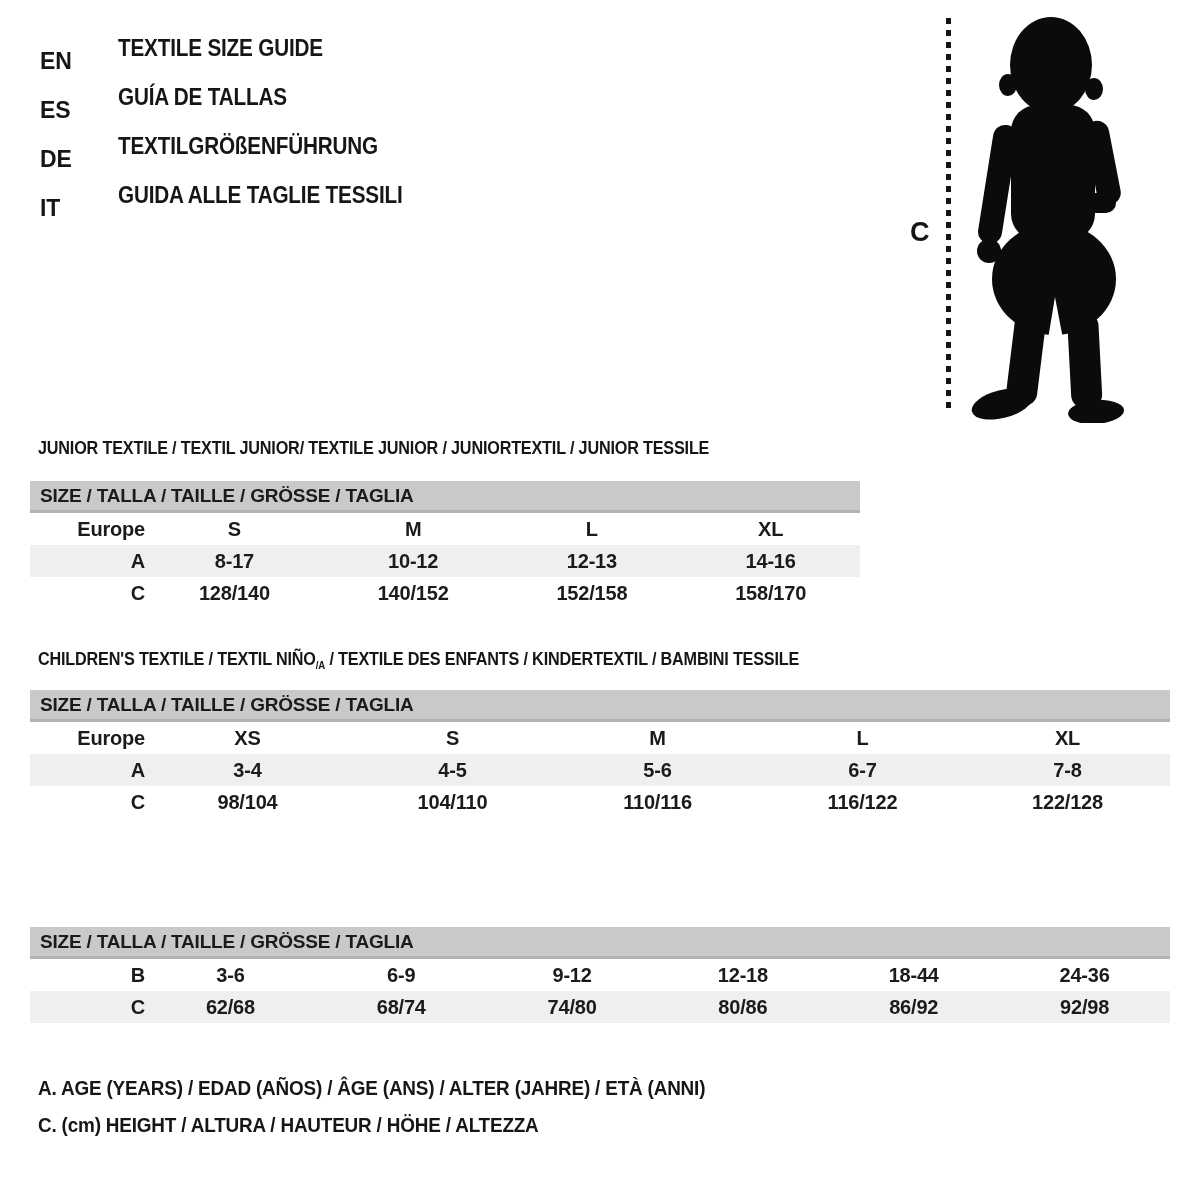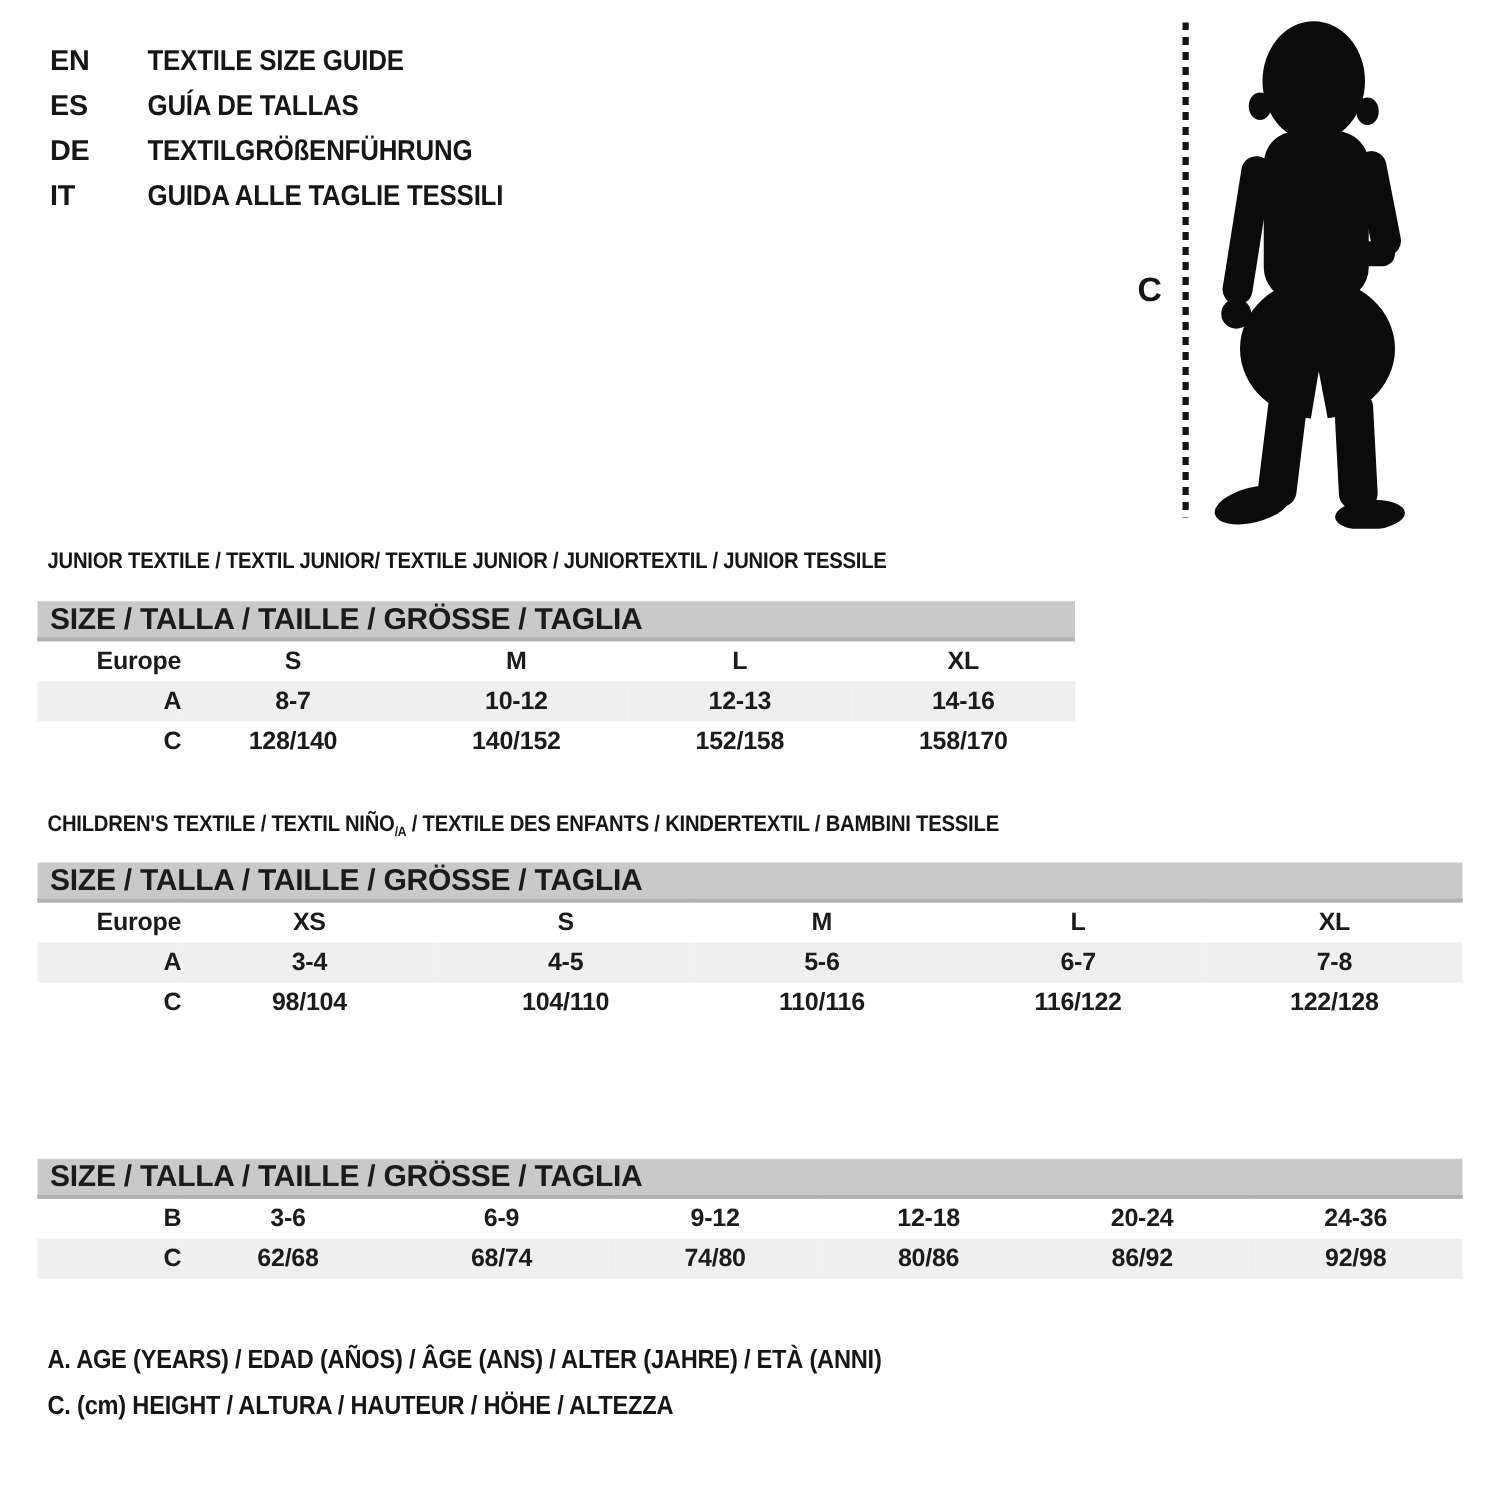--- a/index.html
+++ b/index.html
@@ -6,39 +6,39 @@
   body{
     width:1200px;height:1200px;position:relative;overflow:hidden;
     background:#ffffff;color:#161616;
     font-family:"Liberation Sans", sans-serif;
     letter-spacing:-0.2px;
   }
   .cond{display:inline-block;transform:scaleX(0.9);transform-origin:0 50%;white-space:nowrap;}
   
   .langs{position:absolute;left:40px;top:30px;font-size:23px;font-weight:700;line-height:36px;}
   .lang-row{display:flex;}
-  .lang-code{flex:0 0 78px;}
+  .lang-code{flex:0 0 78px;margin-top:13px;}
   
   .dotline{
     position:absolute;left:946px;top:18px;width:5px;height:396px;
     background:repeating-linear-gradient(to bottom,#141414 0 6px,transparent 6px 12px);
   }
   .c-label{position:absolute;left:910px;top:217px;font-size:27px;font-weight:700;}
   .baby{position:absolute;left:958px;top:13px;}
   
   .sec-title{position:absolute;left:38px;font-size:18px;font-weight:700;white-space:nowrap;line-height:37px;}
   .subsc{font-size:0.6em;position:relative;top:4px;}
   
   table.size{
     position:absolute;left:30px;border-collapse:collapse;table-layout:fixed;
     font-weight:700;font-size:20px;color:#1b1b1b;
   }
   table.size th{
     background:#c9c9c9;border-bottom:3px solid #b2b2b2;
-    text-align:left;padding:0 0 0 10px;height:29px;font-size:24px;font-weight:700;
+    text-align:left;padding:0 0 0 10px;height:29px;font-size:19px;font-weight:700;
   }
   table.size td{height:32px;text-align:center;padding:0;}
   table.size td.lbl{text-align:right;padding-left:10px;}
   table.size tr.alt td{background:#efefef;}
   
   .legend{position:absolute;left:38px;top:1069px;font-size:21px;font-weight:700;line-height:37px;}
 </style>
 </head>
 <body>
 
@@ -102,21 +102,21 @@
   <tbody>
     <tr>
       <td class="lbl">Europe</td>
       <td>S</td>
       <td>M</td>
       <td>L</td>
       <td>XL</td>
     </tr>
     <tr class="alt">
       <td class="lbl">A</td>
-      <td>8-7</td>
+      <td>8-17</td>
       <td>10-12</td>
       <td>12-13</td>
       <td>14-16</td>
     </tr>
     <tr>
       <td class="lbl">C</td>
       <td>128/140</td>
       <td>140/152</td>
       <td>152/158</td>
       <td>158/170</td>
@@ -186,21 +186,21 @@
       <th colspan="7">SIZE / TALLA / TAILLE / GRÖSSE / TAGLIA</th>
     </tr>
   </thead>
   <tbody>
     <tr>
       <td class="lbl">B</td>
       <td>3-6</td>
       <td>6-9</td>
       <td>9-12</td>
       <td>12-18</td>
-      <td>20-24</td>
+      <td>18-44</td>
       <td>24-36</td>
     </tr>
     <tr class="alt">
       <td class="lbl">C</td>
       <td>62/68</td>
       <td>68/74</td>
       <td>74/80</td>
       <td>80/86</td>
       <td>86/92</td>
       <td>92/98</td>

